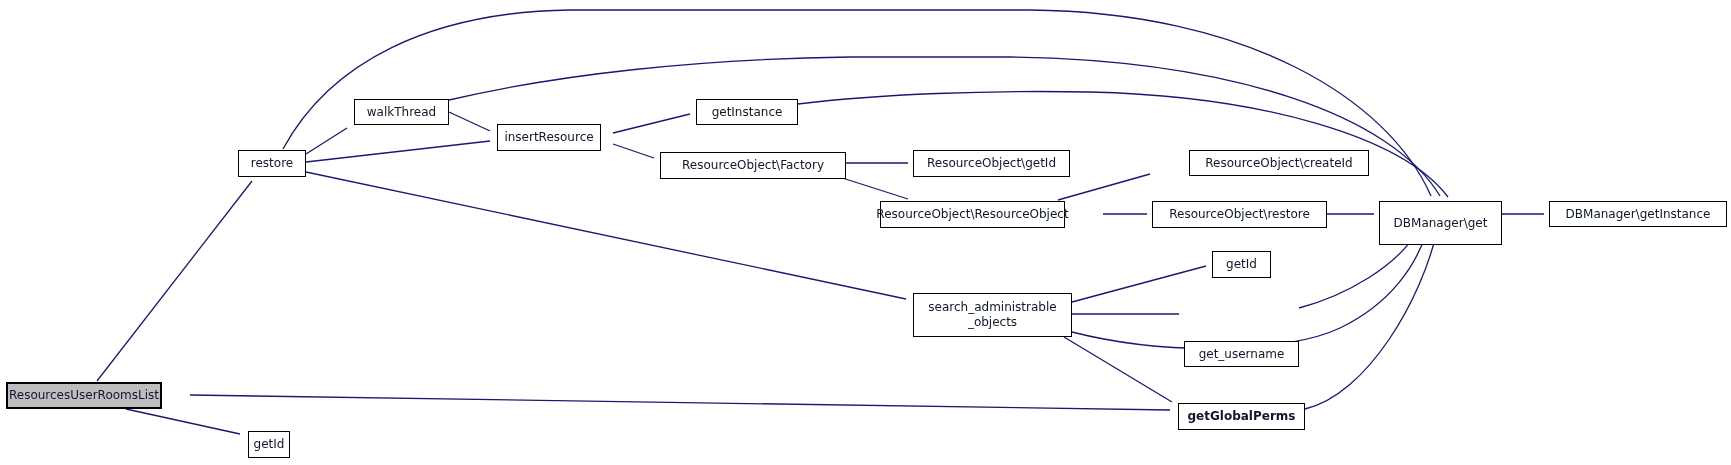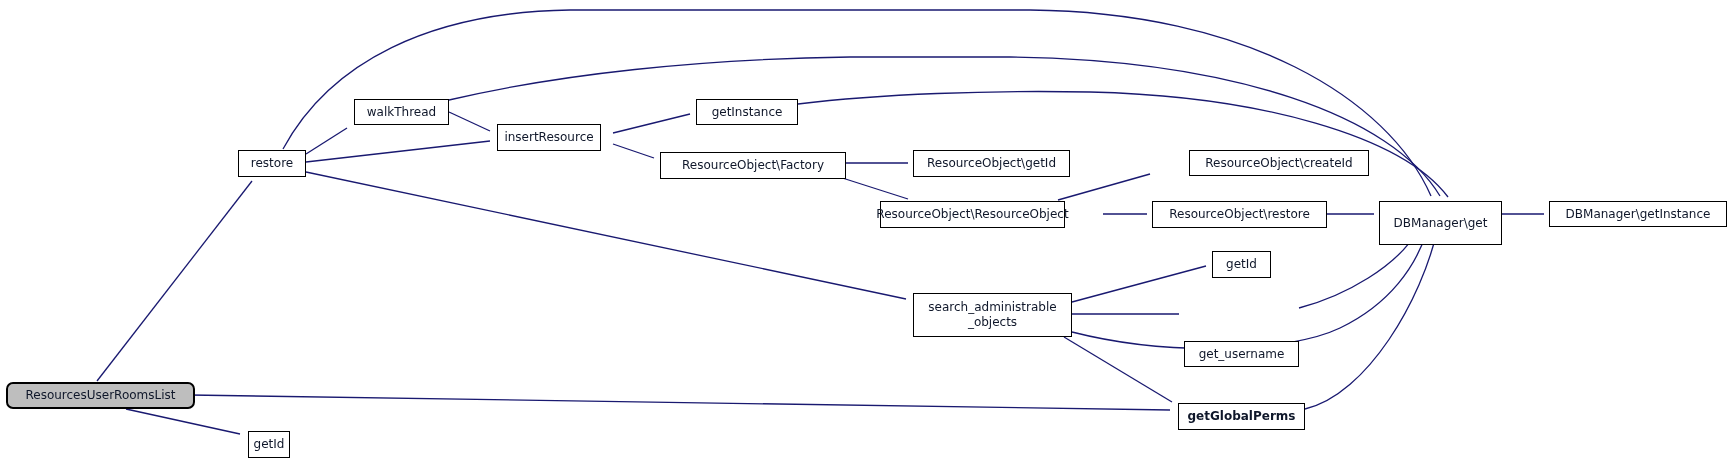--- a/index.html
+++ b/index.html
@@ -78,21 +78,21 @@
         <path d="M1502,214 L1544,214" stroke="#191970" marker-end="url(#arrowhead)"></path>
         <path d="M1072,302 L1206,266" stroke="#191970" marker-end="url(#arrowhead)"></path>
         <path d="M1072,314 L1179,314" stroke="#191970" marker-end="url(#arrowhead)"></path>
         <path d="M1064,337 L1172,402" stroke="#191970" marker-end="url(#arrowhead)"></path>
         <path d="M1072,332 C1170,357 1290,352 1340,328 C1390,304 1416,266 1427,231" stroke="#191970" marker-end="url(#arrowhead)"></path>
         <path d="M1299,308 C1345,296 1398,266 1418,230" stroke="#191970" marker-end="url(#arrowhead)"></path>
         <path d="M1305,409 C1368,394 1422,298 1437,231" stroke="#191970" marker-end="url(#arrowhead)"></path>
       </g>
   </svg>
 
-<div class="node main" style="left: 6px; top: 382px; width: 189px; height: 27px; border-radius: 7px;"><span>ResourcesUserRoomsList</span></div>
+<div class="node main" style="left: 6px; top: 382px; width: 156px; height: 27px;"><span>ResourcesUserRoomsList</span></div>
     <div class="node" style="left: 238px; top: 150px; width: 68px; height: 27px;"><span>restore</span></div>
     <div class="node" style="left: 354px; top: 99px; width: 95px; height: 26px;"><span>walkThread</span></div>
     <div class="node" style="left: 497px; top: 124px; width: 104px; height: 27px;"><span>insertResource</span></div>
     <div class="node" style="left: 696px; top: 99px; width: 102px; height: 26px;"><span>getInstance</span></div>
     <div class="node" style="left: 660px; top: 152px; width: 186px; height: 27px;"><span>ResourceObject\Factory</span></div>
     <div class="node" style="left: 913px; top: 150px; width: 157px; height: 27px;"><span>ResourceObject\getId</span></div>
     <div class="node" style="left: 1152px; top: 150px; width: 180px; height: 26px; margin-left: 37px;"><span>ResourceObject\createId</span></div>
     <div class="node" style="left: 880px; top: 201px; width: 185px; height: 27px;"><span>ResourceObject\ResourceObject</span></div>
     <div class="node" style="left: 1152px; top: 201px; width: 175px; height: 27px;"><span>ResourceObject\restore</span></div>
     <div class="node" style="left: 1379px; top: 201px; width: 123px; height: 44px;"><span>DBManager\get</span></div>

